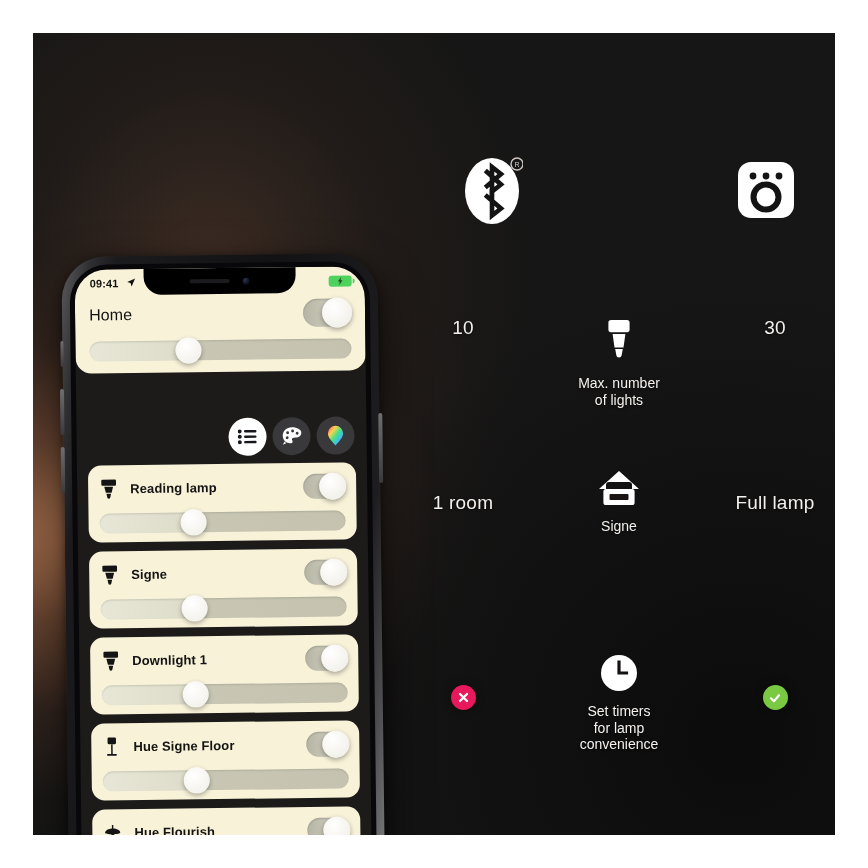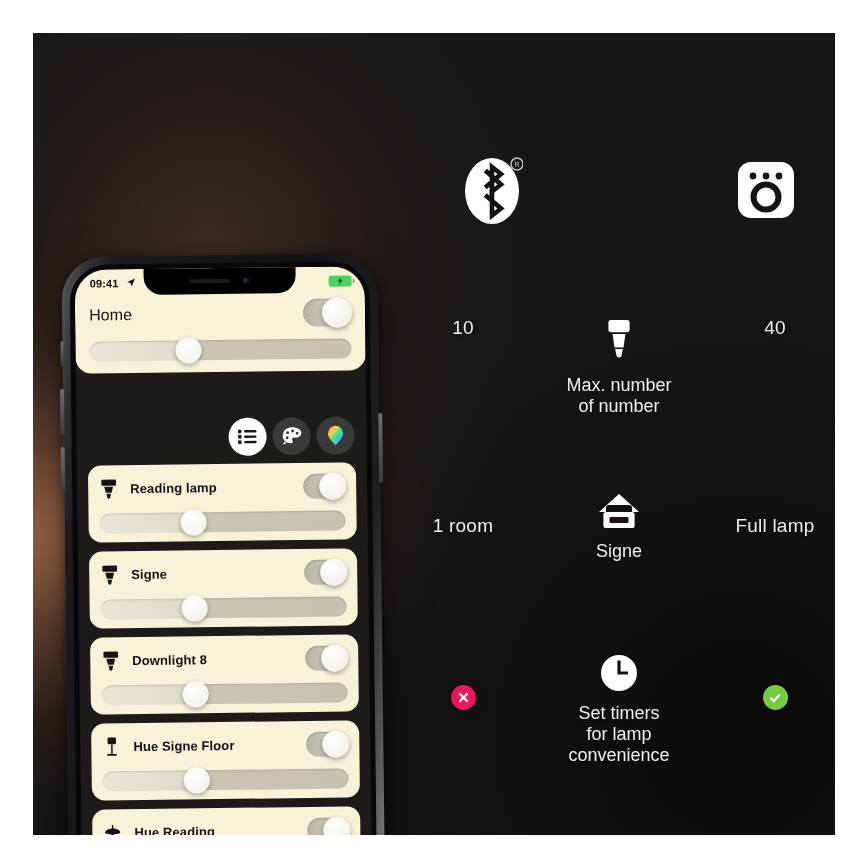--- a/index.html
+++ b/index.html
@@ -71,21 +71,21 @@
     text-shadow: 0 1px 3px rgba(0,0,0,.55);
   }
   .cmp-mid {
     width: 180px;
     display: flex;
     flex-direction: column;
     align-items: center;
   }
   .cmp-mid .cap {
     margin-top: 6px;
-    font-size: 18px;
+    font-size: 14px;
     line-height: 1.18;
     text-align: center;
     color: #f4f1ee;
     text-shadow: 0 1px 3px rgba(0,0,0,.55);
   }
   .ico { display: block; }
 
   
   #hdr-bt  { position: absolute; left: 62px;  top: 122px; }
   #hdr-br  { position: absolute; left: 333px; top: 127px; }
@@ -284,27 +284,27 @@
           <svg width="30" height="48" viewBox="0 0 30 48">
             <path d="M7 3 h16 a2.6 2.6 0 0 1 2.6 2.6 v7 a2.6 2.6 0 0 1 -2.6 2.6 h-16
                      a2.6 2.6 0 0 1 -2.6 -2.6 v-7 A2.6 2.6 0 0 1 7 3 z" fill="#ffffff"></path>
             <path d="M8.6 17 h12.8 l-1.9 13.5 h-9 z" fill="#ffffff"></path>
             <path d="M11.2 32 h7.6 l-1.2 6.4 a2.6 2.6 0 0 1 -2.6 2.1 h0
                      a2.6 2.6 0 0 1 -2.6 -2.1 z" fill="#ffffff"></path>
           </svg>
         </span>
         <span class="cap">
           <span>Max. number</span><br>
-          <span>of number</span>
-        </span>
-      </div>
-      <div class="cmp-side">40</div>
+          <span>of lights</span>
+        </span>
+      </div>
+      <div class="cmp-side">30</div>
     </div>
 
-    <div class="cmp-row" style="top:458px;">
+    <div class="cmp-row" style="top:435px;">
       <div class="cmp-side" style="padding-top:24px;">1 room</div>
       <div class="cmp-mid">
         <span class="ico">
           <svg width="44" height="40" viewBox="0 0 44 40">
             <path d="M22 3 L42 21 h-7 v-4 a3 3 0 0 0 -3 -3 h-20 a3 3 0 0 0 -3 3 v4 H2 z" fill="#ffffff"></path>
             <path d="M9 21 h26 a2.6 2.6 0 0 1 2.6 2.6 v10.8 a2.6 2.6 0 0 1 -2.6 2.6
                      h-26 a2.6 2.6 0 0 1 -2.6 -2.6 v-10.8 A2.6 2.6 0 0 1 9 21 z" fill="#ffffff"></path>
             <rect x="12.5" y="26" width="19" height="6" rx="1" fill="#1a1413"></rect>
           </svg>
         </span>
@@ -478,21 +478,21 @@
         <div class="lcard">
           <div class="lrow">
             <span class="bulb-ico">
               <svg width="15" height="21" viewBox="0 0 15 21">
                 <path d="M1.4 1.2 h12.2 a1.3 1.3 0 0 1 1.3 1.3 v3.6 a1.3 1.3 0 0 1 -1.3 1.3
                          h-12.2 a1.3 1.3 0 0 1 -1.3 -1.3 v-3.6 A1.3 1.3 0 0 1 1.4 1.2 z" fill="#141414"></path>
                 <path d="M3.1 8.4 h8.8 l-1.5 6.0 h-5.8 z" fill="#141414"></path>
                 <path d="M5.2 15.3 h4.6 l-0.7 3.4 a1.6 1.6 0 0 1 -3.2 0 z" fill="#141414"></path>
               </svg>
             </span>
-            <span class="lname">Downlight 8</span>
+            <span class="lname">Downlight 1</span>
             <span class="grow"></span>
             <span class="toggle sm">
               <span class="knob"></span>
             </span>
           </div>
           <div class="slider">
             <span class="sknob" style="left:33%;"></span>
           </div>
         </div>
 
@@ -520,21 +520,21 @@
         <div class="lcard">
           <div class="lrow">
             <span class="bulb-ico">
               <svg width="17" height="16" viewBox="0 0 17 16">
                 <rect x="7.6" y="0.6" width="1.4" height="4" fill="#141414"></rect>
                 <path d="M8.3 4.2 c4.2 0 7.6 2.1 7.6 4.1 c0 1.0 -3.4 1.6 -7.6 1.6
                          c-4.2 0 -7.6 -0.6 -7.6 -1.6 C0.7 6.3 4.1 4.2 8.3 4.2 z" fill="#141414"></path>
                 <rect x="6.6" y="9.6" width="3.4" height="2.6" rx="1.2" fill="#141414"></rect>
               </svg>
             </span>
-            <span class="lname">Hue Reading</span>
+            <span class="lname">Hue Flourish</span>
             <span class="grow"></span>
             <span class="toggle sm">
               <span class="knob"></span>
             </span>
           </div>
         </div>
 
       </div>
     </div>
   </div>

